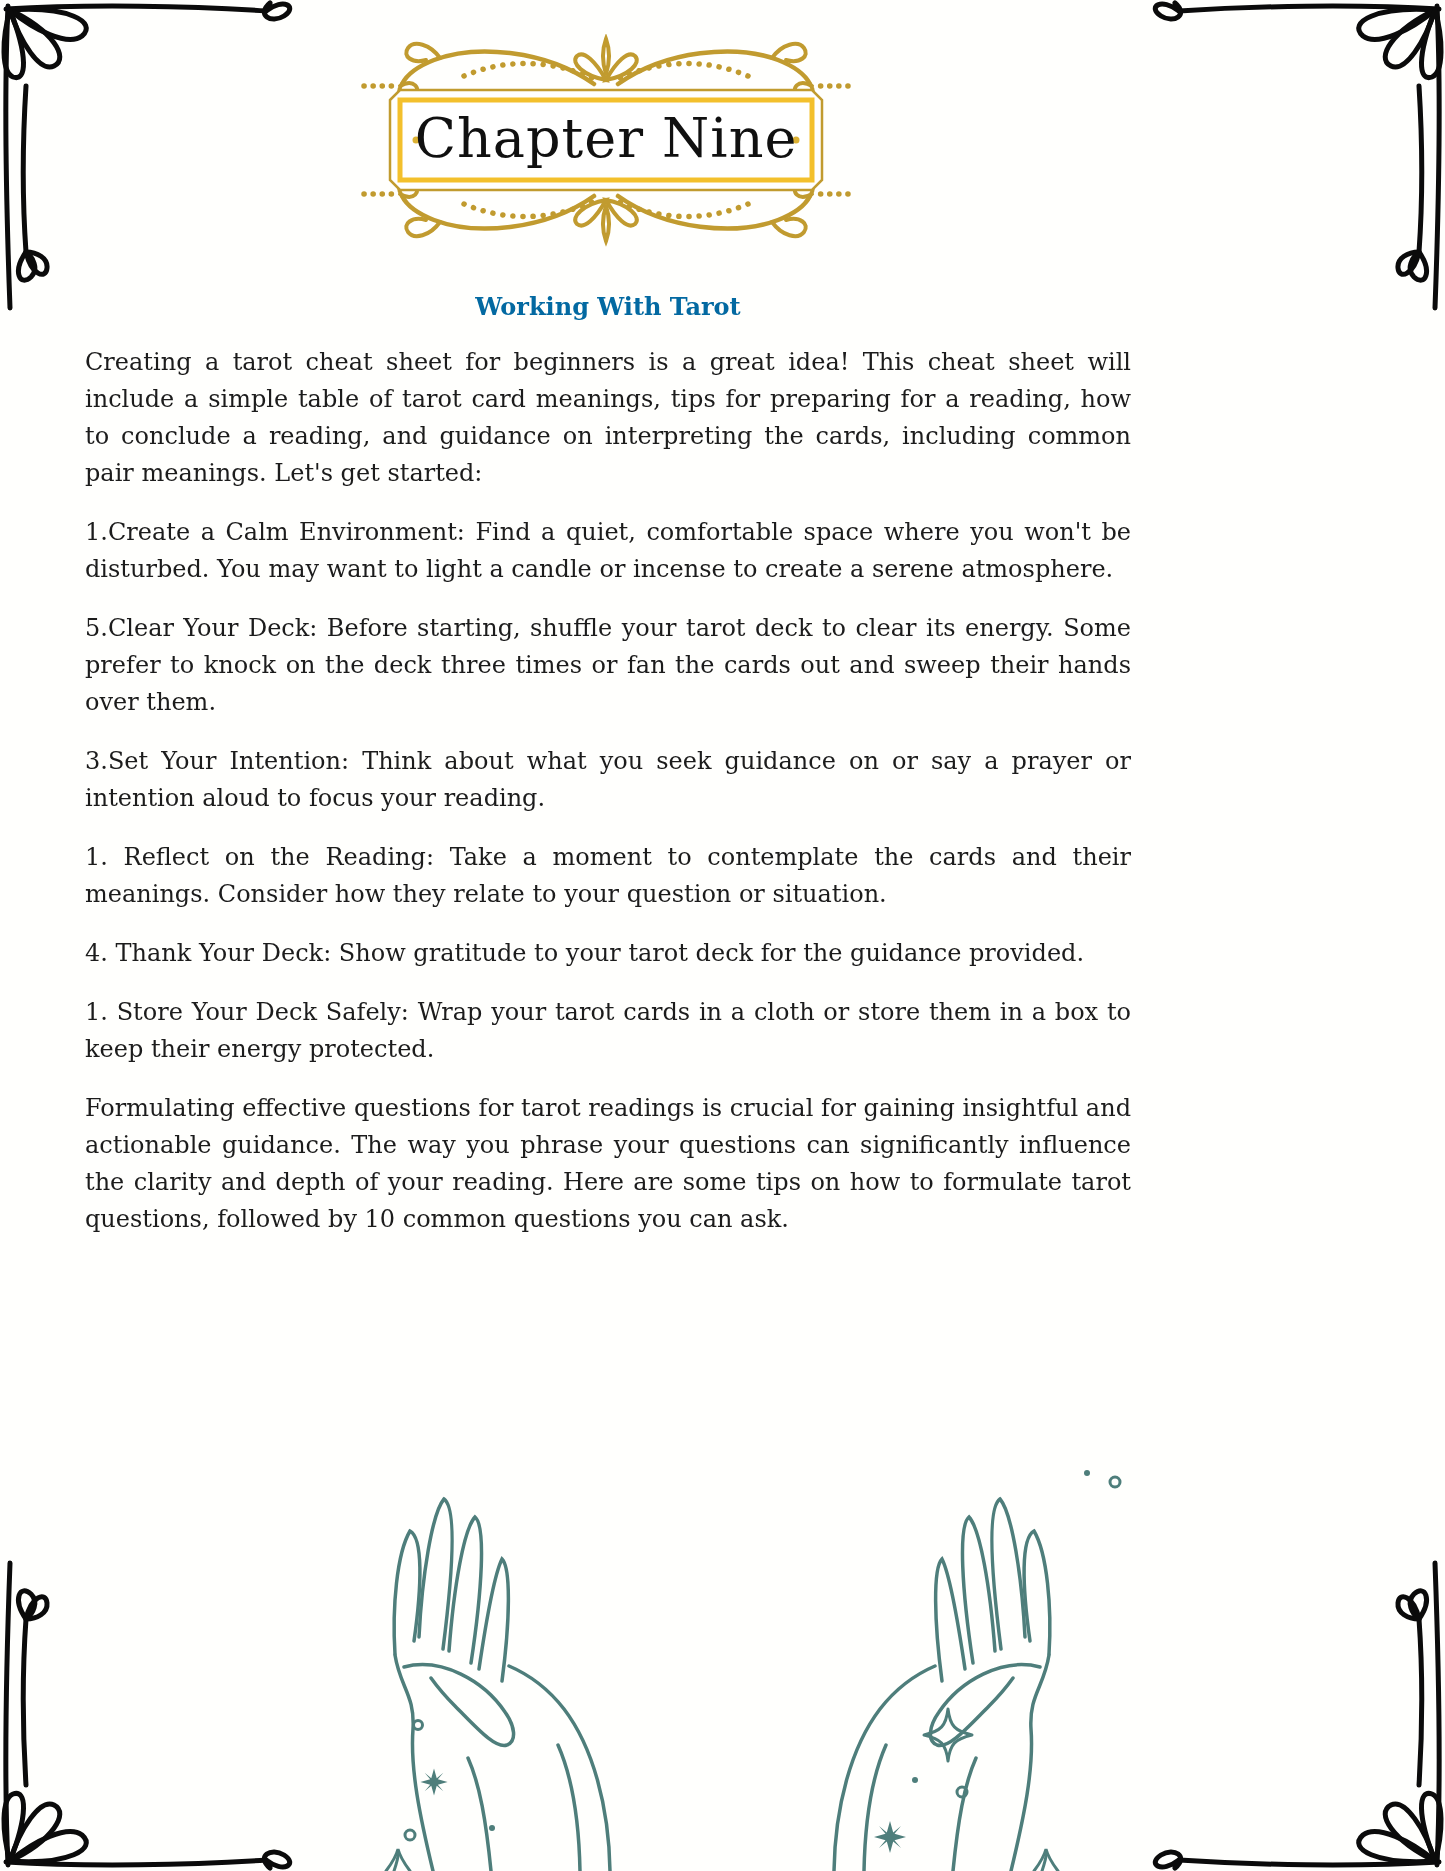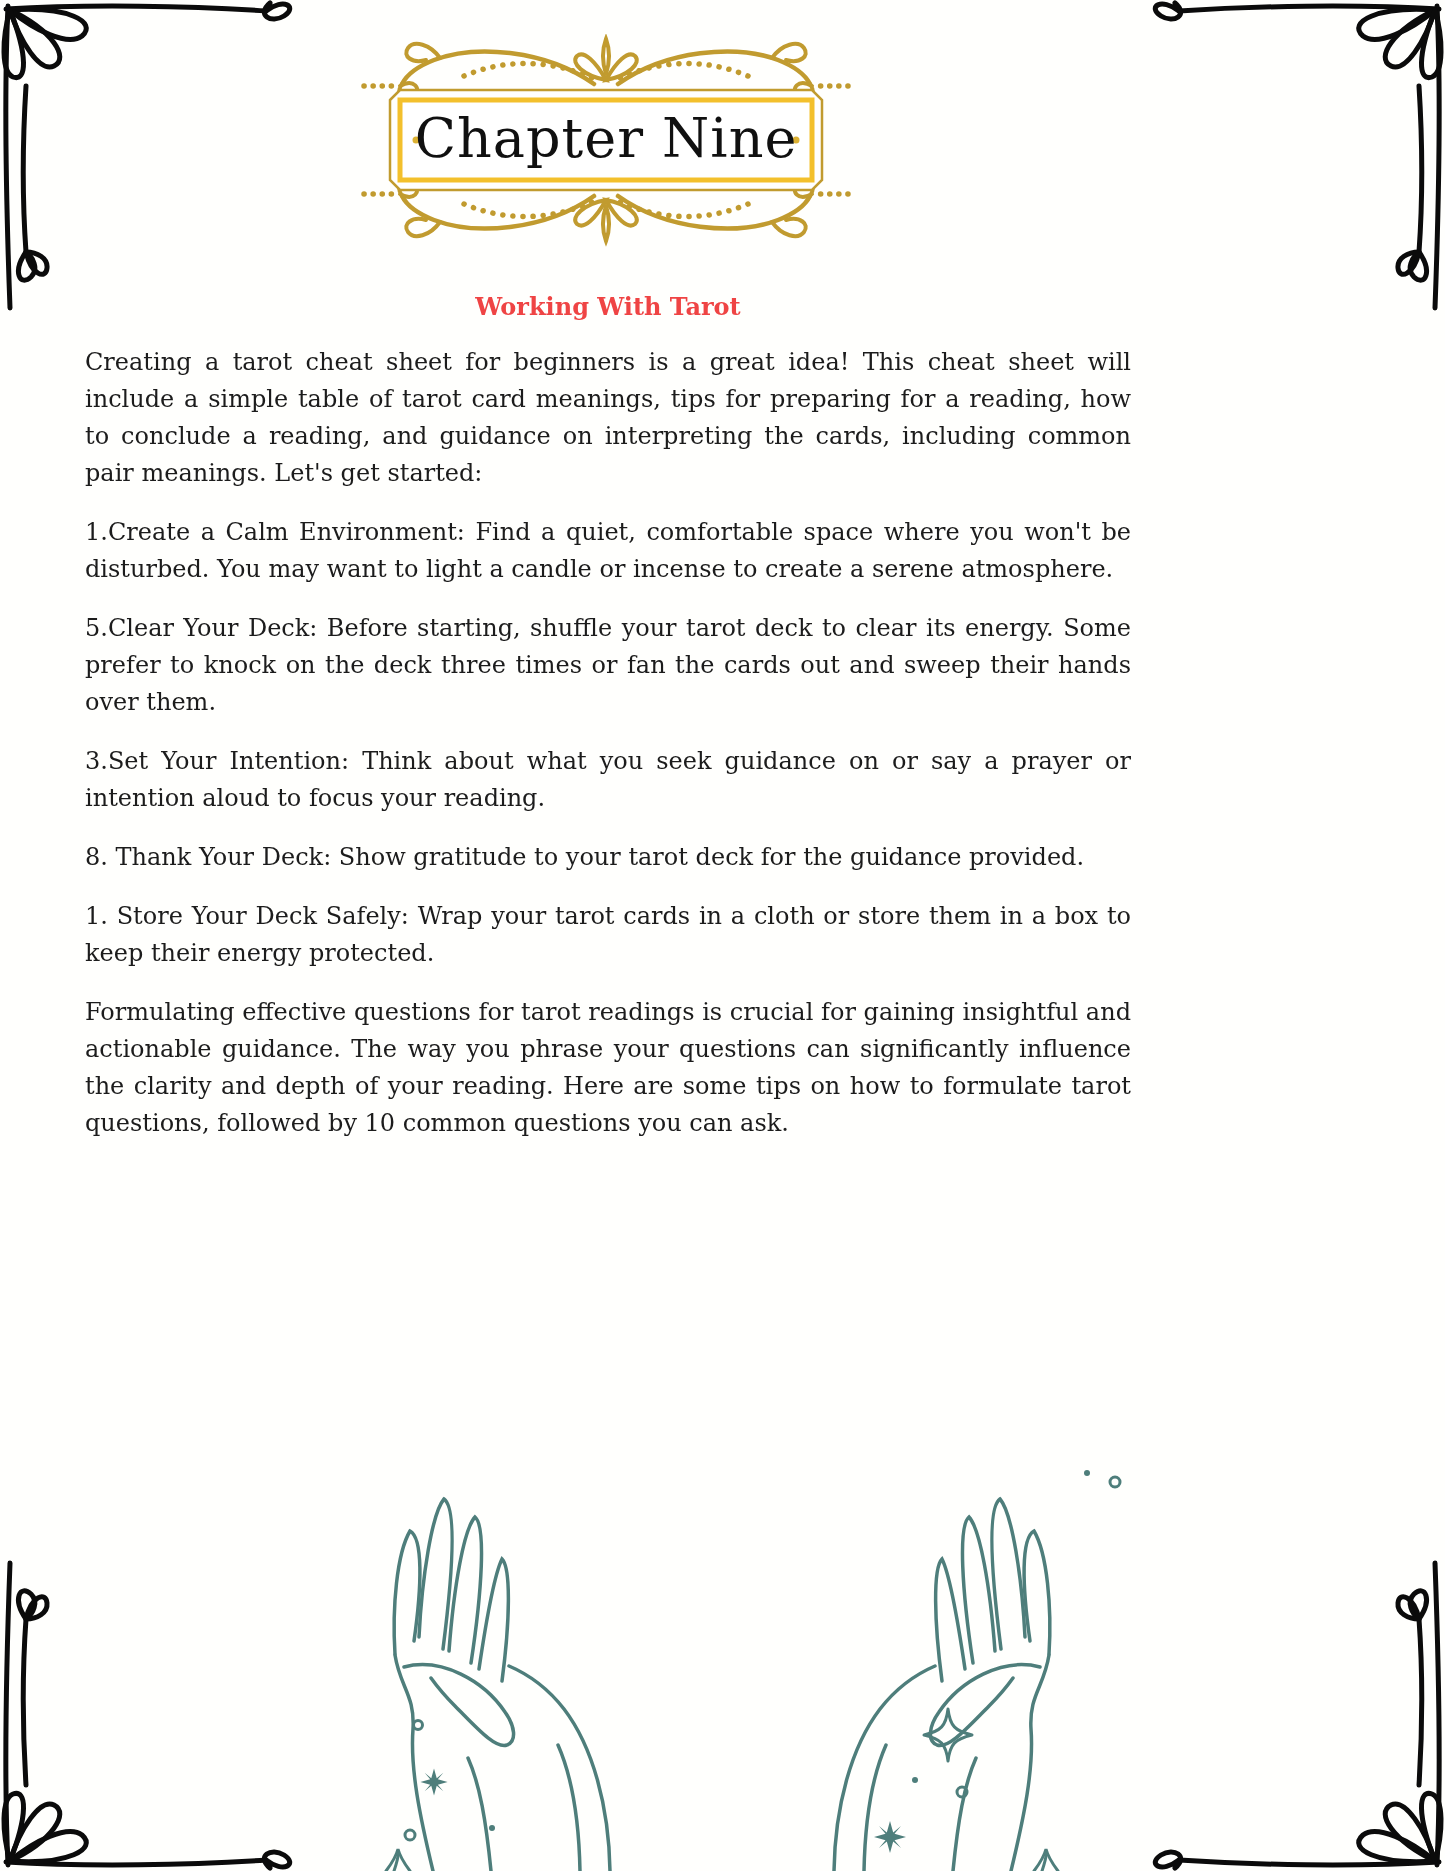--- a/index.html
+++ b/index.html
@@ -25,21 +25,21 @@
     text-align:center;
     font-size:54px;line-height:1;
     letter-spacing:1px;
     color:#101010;
   }
   
   .content{position:absolute;left:85px;top:292px;width:1046px;}
   .content h2{
     margin:46px 0 0;
     font-size:24px;line-height:30px;
-    text-align:center;font-weight:700;color:#ef4444;
+    text-align:center;font-weight:700;color:#0369a1;
   }
   .content h2.first{margin-top:0;}
   .content p{
     margin:22px 0 0;
     font-size:24px;line-height:37px;
     text-align:justify;
   }
   
   .hands{position:absolute;left:292px;top:1469px;width:860px;height:402px;}
 </style>
@@ -131,21 +131,22 @@
     </svg>
     <div class="badge-title">Chapter Nine</div>
   </div>
 
   <div class="content">
     <h2 class="first">Working With Tarot</h2>
     <p>Creating a tarot cheat sheet for beginners is a great idea! This cheat sheet will include a simple table of tarot card meanings, tips for preparing for a reading, how to conclude a reading, and guidance on interpreting the cards, including common pair meanings. Let's get started:</p>
     <p>1.Create a Calm Environment: Find a quiet, comfortable space where you won't be disturbed. You may want to light a candle or incense to create a serene atmosphere.</p>
     <p>5.Clear Your Deck: Before starting, shuffle your tarot deck to clear its energy. Some prefer to knock on the deck three times or fan the cards out and sweep their hands over them.</p>
     <p>3.Set Your Intention: Think about what you seek guidance on or say a prayer or intention aloud to focus your reading.</p>
-    <p>8. Thank Your Deck: Show gratitude to your tarot deck for the guidance provided.</p>
+    <p>1. Reflect on the Reading: Take a moment to contemplate the cards and their meanings. Consider how they relate to your question or situation.</p>
+    <p>4. Thank Your Deck: Show gratitude to your tarot deck for the guidance provided.</p>
     <p>1. Store Your Deck Safely: Wrap your tarot cards in a cloth or store them in a box to keep their energy protected.</p>
     <p>Formulating effective questions for tarot readings is crucial for gaining insightful and actionable guidance. The way you phrase your questions can significantly influence the clarity and depth of your reading. Here are some tips on how to formulate tarot questions, followed by 10 common questions you can ask.</p>
   </div>
 
   <svg class="hands" viewBox="0 0 860 402">
     <defs>
       <g id="hand" fill="none" stroke="#4E7E7B" stroke-width="3.5" stroke-linecap="round">
         <path d="M103,185 C100,138 105,84 118,62 C131,69 130,116 122,172"></path>
         <path d="M127,168 C130,108 140,44 152,30 C165,39 161,102 151,180"></path>
         <path d="M157,182 C162,116 172,60 183,48 C194,57 190,122 179,194"></path>

